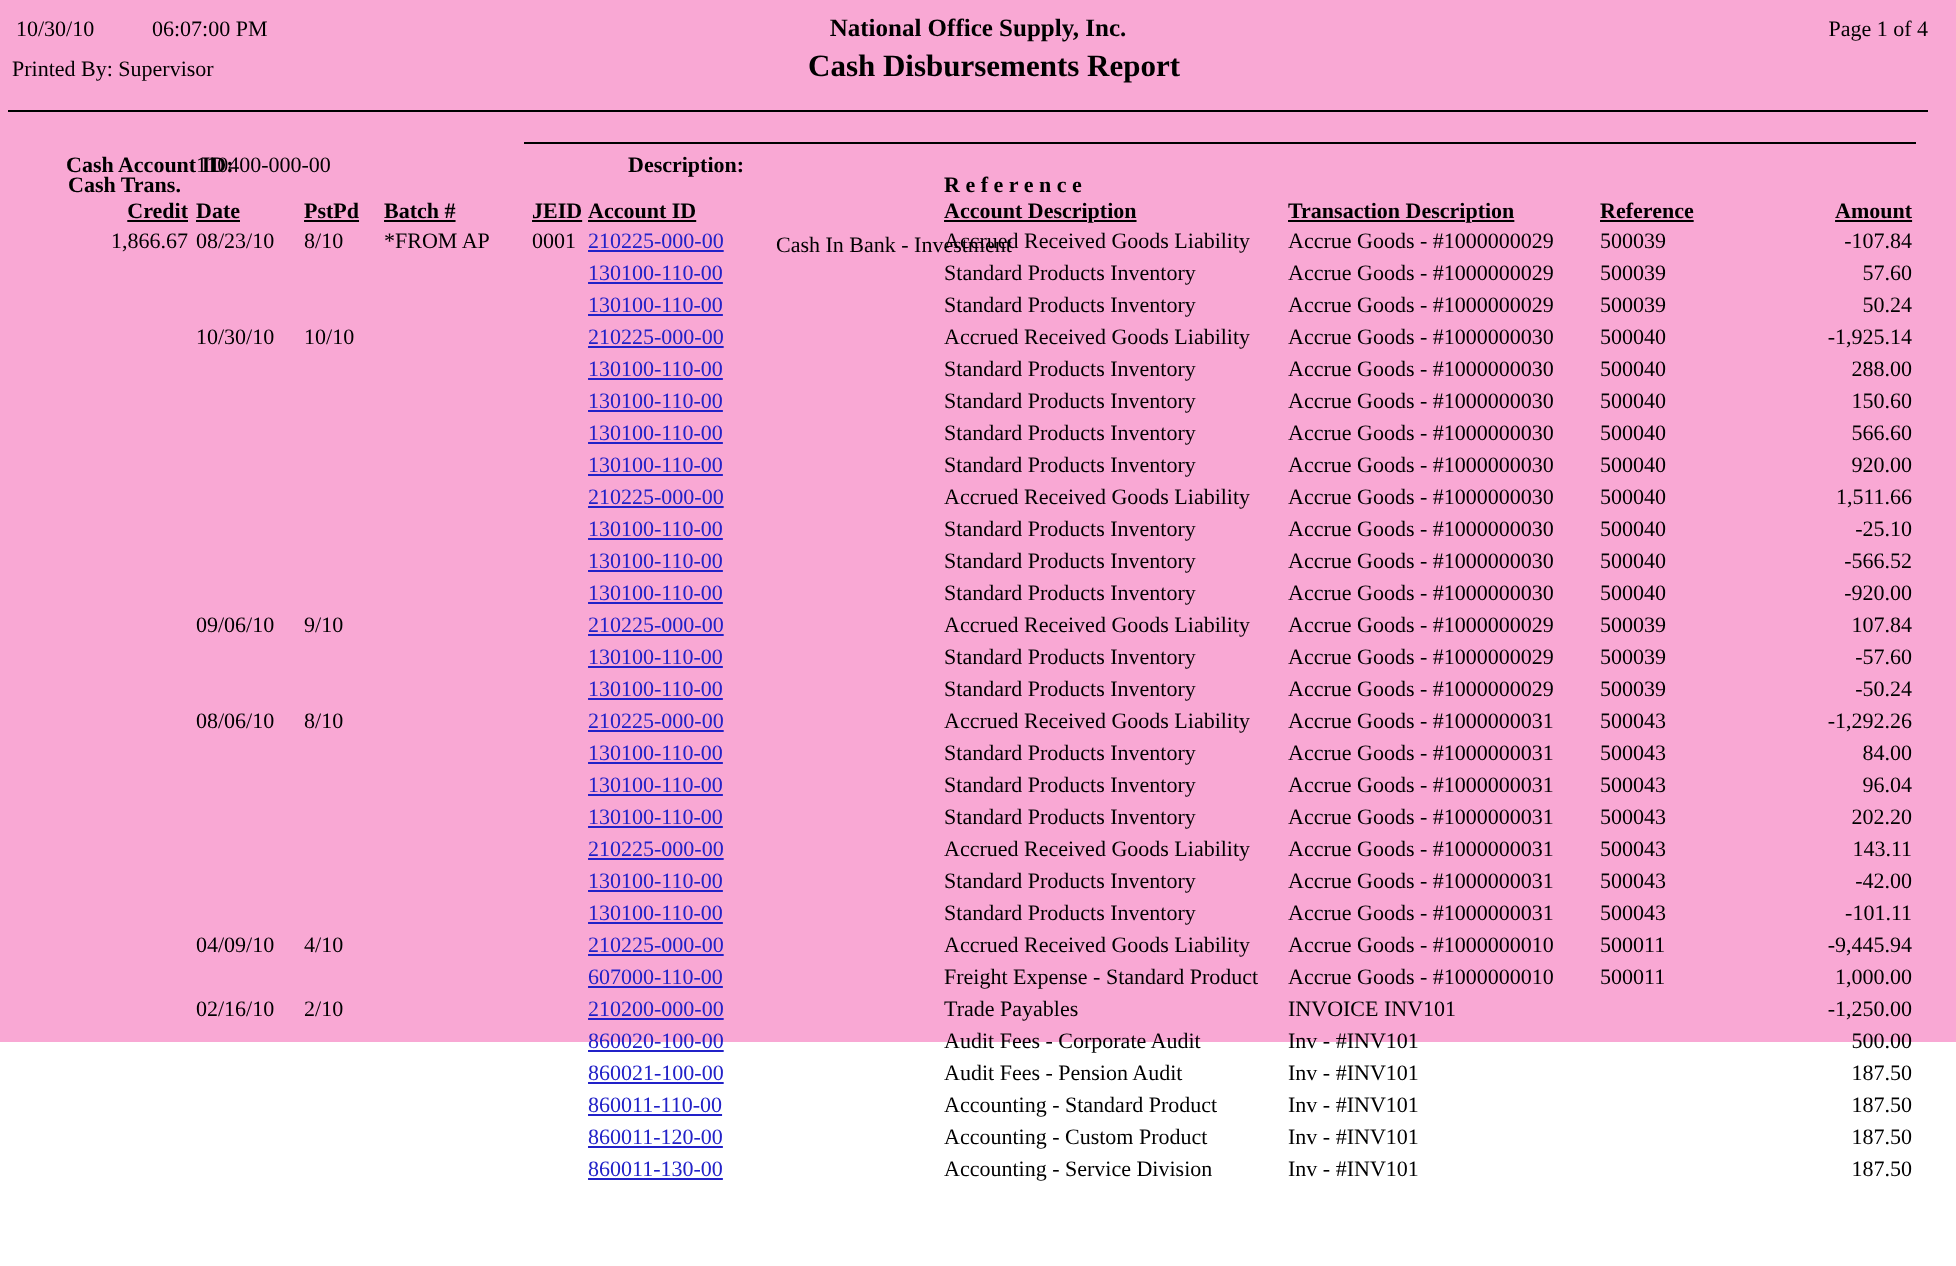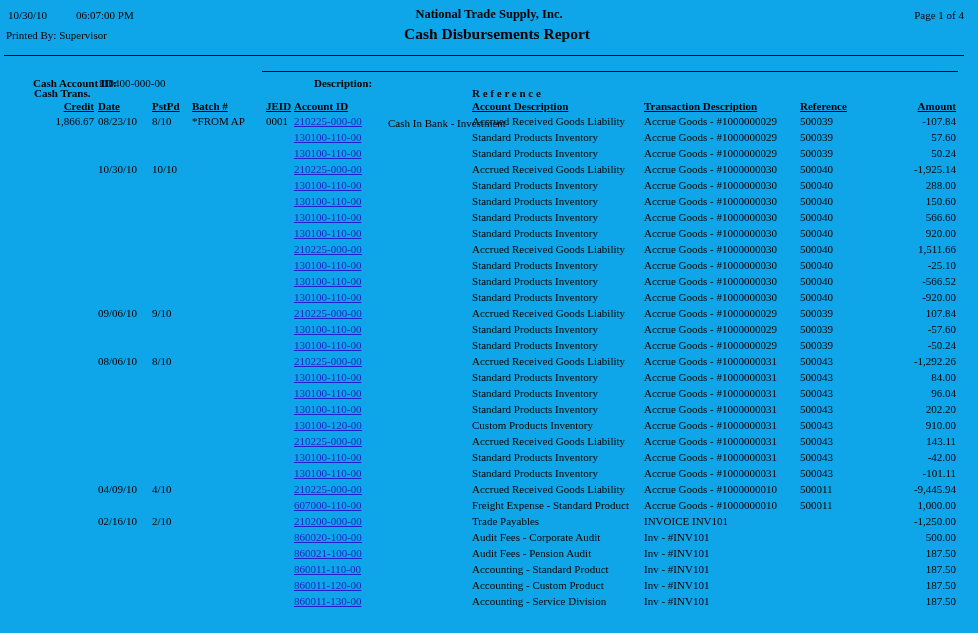--- a/index.html
+++ b/index.html
@@ -5,21 +5,21 @@
   * { box-sizing: border-box; }
   html, body { margin: 0; padding: 0; }
   body {
     width: 978px; height: 633px;
     background: #ffffff;
     font-family: "Liberation Serif", serif;
     font-size: 11px;
     color: #000;
     overflow: hidden;
   }
-  .page { position: relative; width: 978px; height: 633px; background: #0ea5e9; }
+  .page { position: relative; width: 978px; height: 521px; background: #f9a8d4; }
 
   
   .print-date   { position: absolute; top: 9px;  left: 8px; }
   .print-time   { position: absolute; top: 9px;  left: 76px; }
   .company      { position: absolute; top: 7px;  left: 0; width: 100%; text-align: center;
                   font-weight: bold; font-size: 12.5px; }
   .page-num     { position: absolute; top: 9px;  right: 14px; }
   .printed-by   { position: absolute; top: 29px; left: 6px; }
   .report-title { position: absolute; top: 25px; left: 0; width: 100%; text-align: center;
                   font-weight: bold; font-size: 15.5px; padding-left: 16px; }
@@ -46,21 +46,21 @@
   .banner { font-weight: bold; }
   .acct-link { color: #2121c8; text-decoration: underline; cursor: pointer; }
 </style>
 </head>
 <body>
 
 <div class="page">
 
   <span class="print-date">10/30/10</span>
   <span class="print-time">06:07:00 PM</span>
-  <div class="company">National Trade Supply, Inc.</div>
+  <div class="company">National Office Supply, Inc.</div>
   <span class="page-num">Page 1 of 4</span>
   <span class="printed-by">Printed By: Supervisor</span>
   <div class="report-title">Cash Disbursements Report</div>
   <div class="rule-top"></div>
 
   <span class="acct-label">Cash Account ID:</span>
   <span class="acct-value">110400-000-00</span>
   <span class="desc-label">Description:</span>
   <span class="desc-value">Cash In Bank - Investment</span>
   <div class="rule-ref"></div>
@@ -329,32 +329,20 @@
           <td class="l">Accrue Goods - #1000000031</td>
           <td class="l">500043</td>
           <td class="r">202.20</td>
         </tr>
         <tr>
           <td class="r"></td>
           <td class="l"></td>
           <td class="l"></td>
           <td class="l"></td>
           <td class="l"></td>
-          <td class="l"><span class="acct-link">130100-120-00</span></td>
-          <td class="l">Custom Products Inventory</td>
-          <td class="l">Accrue Goods - #1000000031</td>
-          <td class="l">500043</td>
-          <td class="r">910.00</td>
-        </tr>
-        <tr>
-          <td class="r"></td>
-          <td class="l"></td>
-          <td class="l"></td>
-          <td class="l"></td>
-          <td class="l"></td>
           <td class="l"><span class="acct-link">210225-000-00</span></td>
           <td class="l">Accrued Received Goods Liability</td>
           <td class="l">Accrue Goods - #1000000031</td>
           <td class="l">500043</td>
           <td class="r">143.11</td>
         </tr>
         <tr>
           <td class="r"></td>
           <td class="l"></td>
           <td class="l"></td>

